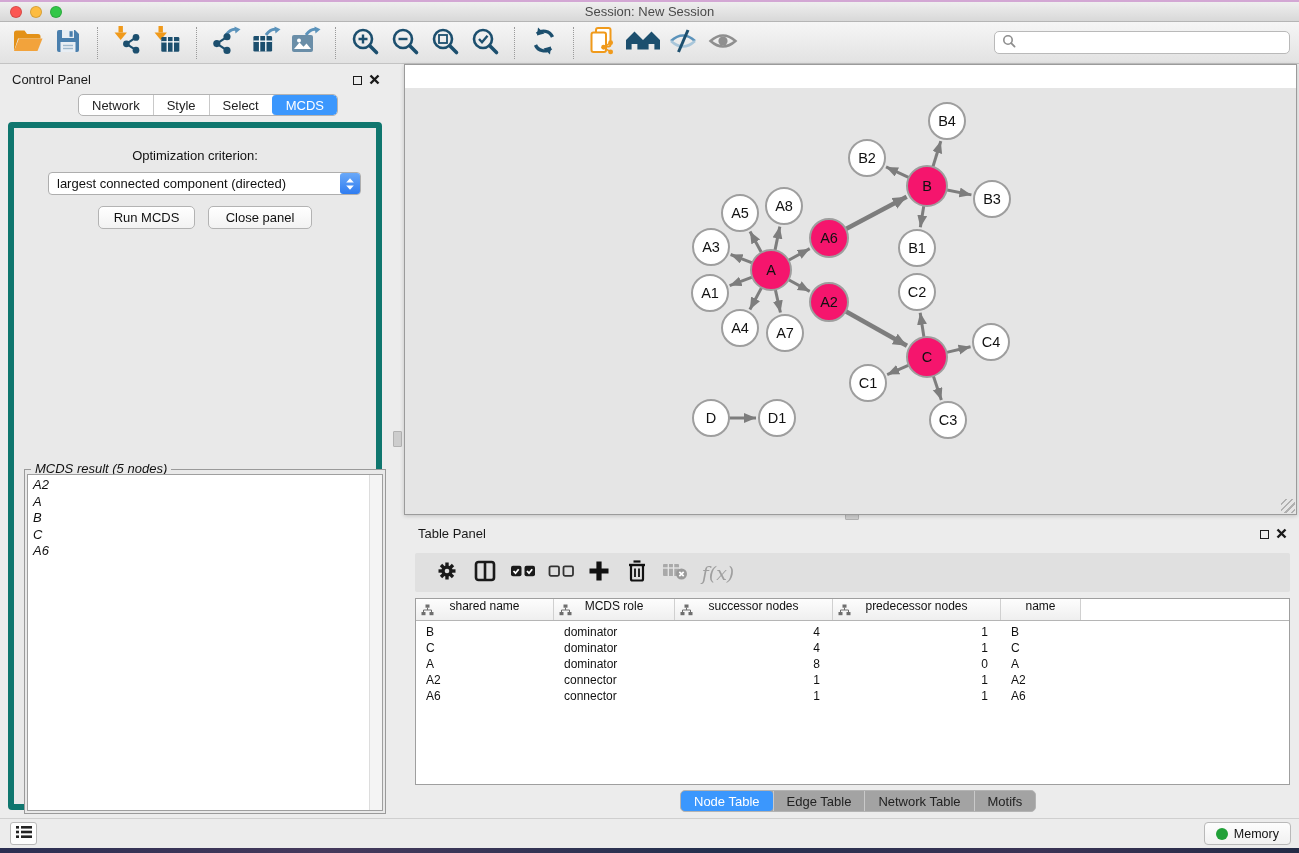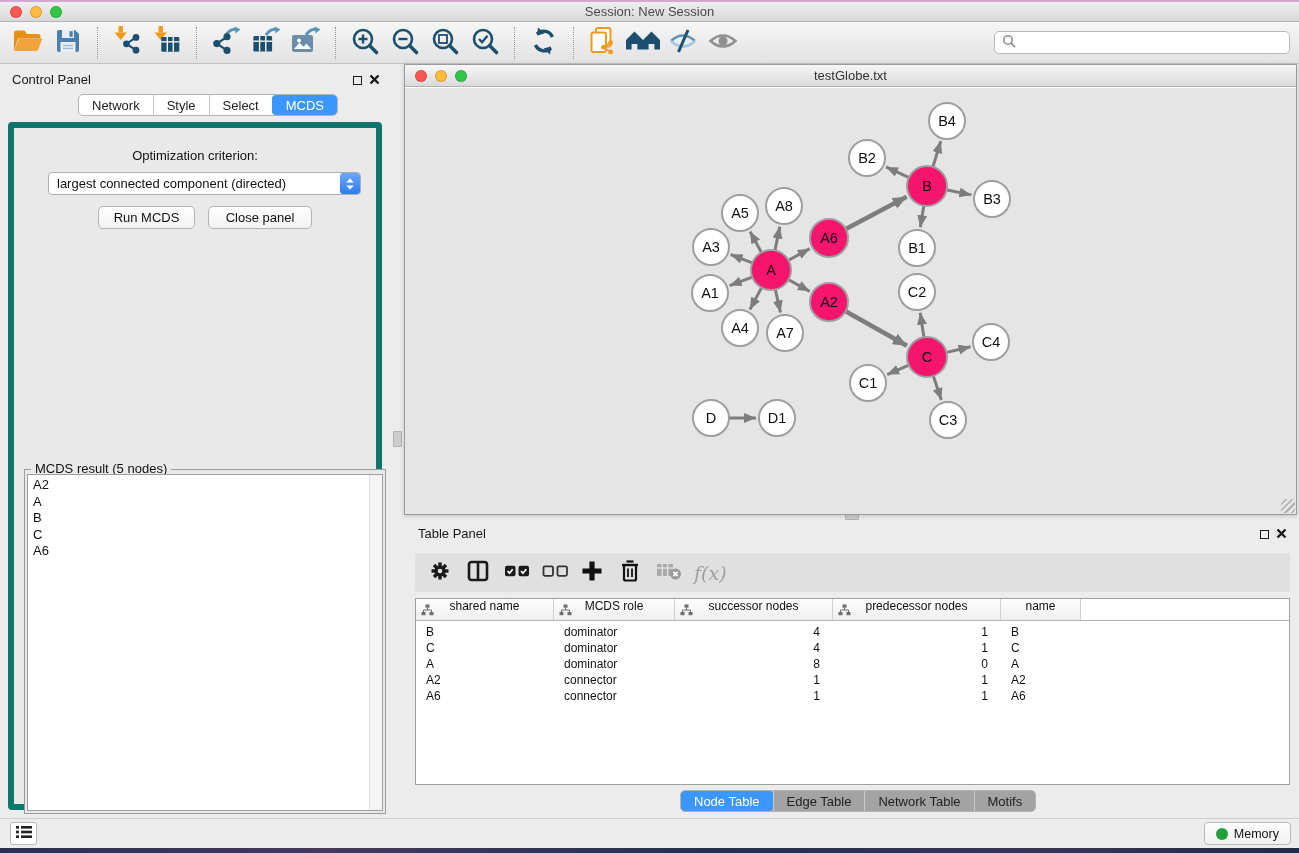--- a/index.html
+++ b/index.html
@@ -44,21 +44,21 @@
   .dropdown { position:absolute; left:34px; top:44px; width:313px; height:23px; background:#fff;
               border:1px solid #aeaeae; border-radius:4px; display:flex; align-items:center; }
   .dropdown .val { flex:1; padding-left:8px; font-size:13px; color:#111; white-space:nowrap; overflow:hidden; }
   .dropdown .stepper { width:20px; height:21px; border-radius:3px;
                        background:linear-gradient(#6aa9f8,#2f7cf0); display:flex; align-items:center; justify-content:center; }
   .btn { background:linear-gradient(#ffffff,#f2f2f2); border:1px solid #b3b3b3; border-radius:5px;
          height:23px; font-size:13px; color:#111; padding:0 12px; font-family:"Liberation Sans",sans-serif; }
   .run-btn { position:absolute; left:84px; top:78px; width:97px; }
   .closep-btn { position:absolute; left:194px; top:78px; width:104px; }
   .mcds-box { position:absolute; left:10px; top:341px; width:362px; height:345px;
-              border:1px solid #9a9a9a; background:#e9e9e9; }
+              border:1px solid #9a9a9a; background:#e9e9e9;font-style:italic; }
   .mcds-legend { position:absolute; left:6px; top:-9px; background:#e9e9e9; padding:0 4px; font-size:13px; color:#111; }
   .mcds-list { position:absolute; left:2px; top:4px; right:2px; bottom:2px; background:#fff;
                border:1px solid #9f9f9f; overflow:hidden; }
   .mcds-scroll { position:absolute; right:0; top:0; width:13px; height:100%; background:#f4f4f4; border-left:1px solid #ddd; }
   .mcds-item { padding:0 5px; height:16.5px; line-height:16.5px; font-size:13px; color:#111; }
 
   
   .vsplit-handle { position:absolute; left:393px; top:431px; width:9px; height:16px;
                    background:#cdcdcd; border:1px solid #b2b2b2; border-radius:1px; }
   .hsplit-handle { position:absolute; left:845px; top:513px; width:14px; height:7px;
@@ -71,21 +71,21 @@
                   background:linear-gradient(#f7f7f7,#d9d9d9); border-bottom:1px solid #b0b0b0;
                   display:flex; align-items:center; justify-content:center; color:#333; }
   .net-canvas { position:absolute; left:0; top:23px; width:891px; height:426px; background:#e5e5e5; }
   .resize-grip { position:absolute; right:1px; bottom:1px; width:14px; height:14px;
                  background:repeating-linear-gradient(135deg, transparent 0 3px, #b0b0b0 3px 4.5px); }
 
   
   .table-panel { position:absolute; left:404px; top:520px; width:895px; height:298px; background:#ececec; }
   .tp-toolbar { position:absolute; left:11px; top:33px; width:875px; height:39px; background:#e0e0e0;
                 border-radius:2px; display:flex; align-items:center; padding-left:13px; gap:0; }
-  .tp-btn { width:38px; height:32px; border:none; background:transparent; display:flex; align-items:center; justify-content:flex-start; }
+  .tp-btn { width:38px; height:32px; border:none; background:transparent; display:flex; align-items:center; justify-content:center; }
   .fx { font-family:"DejaVu Serif", serif; font-style:italic; font-size:19px; color:#9f9f9f; }
   .data-table { position:absolute; left:11px; top:78px; width:875px; height:187px; background:#fff;
                 border:1px solid #9f9f9f; overflow:hidden; }
   .thead { display:flex; height:22px; border-bottom:1px solid #b5b5b5; }
   .th { background:linear-gradient(#fdfdfd,#efefef); border-right:1px solid #d0d0d0; display:flex;
         align-items:flex-start; justify-content:center; position:relative; font-size:12px; color:#111; }
   .th .hicon { position:absolute; left:5px; top:5px; }
   .trow { display:flex; height:16px; align-items:center; }
   .td { font-size:12px; color:#111; white-space:nowrap; overflow:hidden; }
   .td.left { padding-left:10px; text-align:left; }
@@ -352,28 +352,20 @@
           <div class="mcds-scroll"></div>
         </div>
       </div>
     </div>
   </div>
 
   <div class="vsplit-handle"></div>
   <div class="hsplit-handle"></div>
 
   <div class="net-window">
-    <div class="net-titlebar">
-      <div class="lights" style="top:5px;">
-        <span class="light red"></span>
-        <span class="light yellow"></span>
-        <span class="light green"></span>
-      </div>
-      <span>testGlobe.txt</span>
-    </div>
     <div class="net-canvas">
       <svg id="graph-svg" width="891" height="426">
           <defs>
     <marker id="arr" markerUnits="userSpaceOnUse" markerWidth="13" markerHeight="11" refX="12" refY="5" orient="auto">
               <path d="M0 0 L12 5 L0 10 Z" fill="#7d7d7d"></path>
             </marker>
     <marker id="arrL" markerUnits="userSpaceOnUse" markerWidth="16" markerHeight="13" refX="14" refY="6" orient="auto">
               <path d="M0 0 L14 6 L0 12 Z" fill="#7d7d7d"></path>
             </marker>
   </defs>

